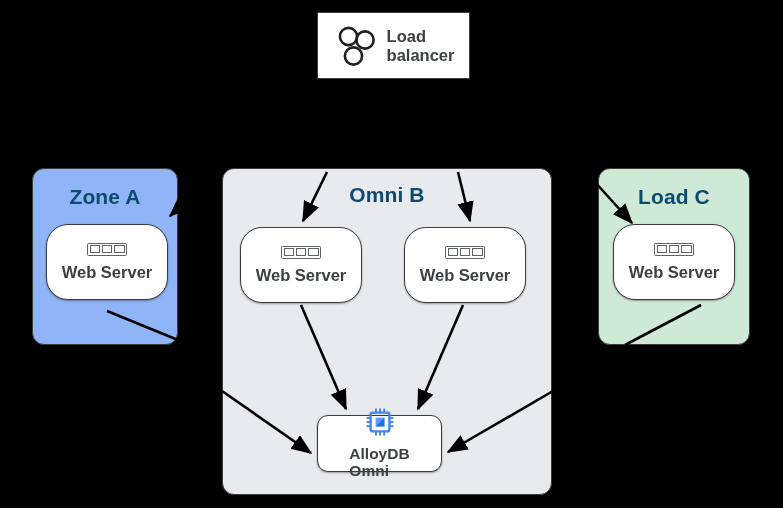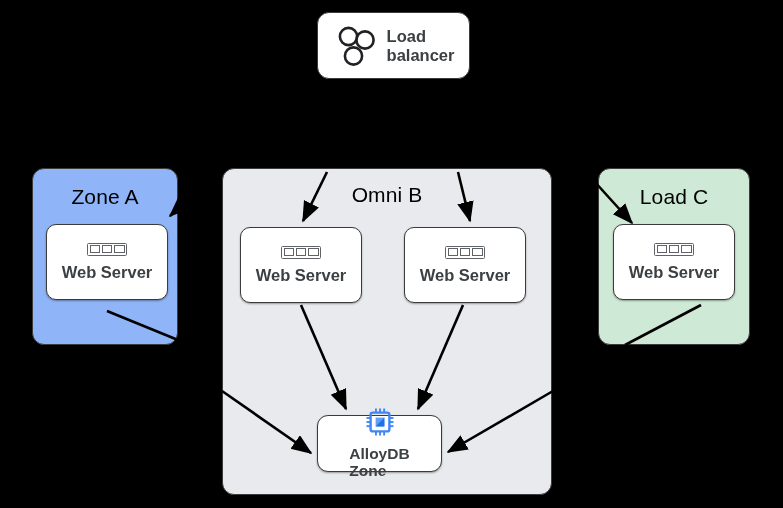--- a/index.html
+++ b/index.html
@@ -32,39 +32,39 @@
     border: 1.6px solid #3b3b3b;
     box-sizing: border-box;
     z-index: 2;
   }
   .zone-label {
     position: absolute;
     left: 0;
     right: 0;
     text-align: center;
     font-size: 21px;
-    font-weight: normal;
-    color: #000000;
+    font-weight: bold;
+    color: #0c4a6e;
     letter-spacing: .1px;
   }
 
   #zone-a { left: 32px;  top: 168px; width: 146px; height: 177px; background: #8FB4F7; }
   #zone-b { left: 222px; top: 168px; width: 330px; height: 327px; background: #E8EAED; }
   #zone-c { left: 598px; top: 168px; width: 152px; height: 177px; background: #CEEAD6; }
 
   #zone-a .zone-label,
   #zone-c .zone-label { top: 16px; }
   #zone-b .zone-label { top: 14px; }
 
   
   .node {
     position: absolute;
     background: #ffffff;
     border: 1.7px solid #3b3b3b;
-    border-radius: 10px;
+    border-radius: 22px;
     box-sizing: border-box;
     box-shadow: 0 1px 2px rgba(0,0,0,.35);
     display: flex;
     flex-direction: column;
     align-items: center;
     justify-content: center;
     z-index: 3;
   }
   .node-label {
     font-size: 16.5px;
@@ -101,21 +101,21 @@
     background: #fff;
   }
 
   
   #load-balancer {
     left: 317px; top: 12px;
     width: 153px; height: 67px;
     flex-direction: row;
     gap: 10px;
     padding-left: 4px;
-    border-radius: 12px;
+    border-radius: 1px;
   }
   .lb-icon { width: 40px; height: 42px; flex: none; }
   #load-balancer .node-label { text-align: left; }
 
   
   #alloydb {
     left: 317px; top: 415px;
     width: 125px; height: 57px;
     flex-direction: column;
     gap: 9px;
@@ -251,17 +251,17 @@
         <rect x="23.5" y="9" width="4" height="1.9"></rect>
         <rect x="23.5" y="13.1" width="4" height="1.9"></rect>
         <rect x="23.5" y="17.2" width="4" height="1.9"></rect>
       </g>
       <rect x="4.6" y="4.6" width="18.8" height="18.8" rx="2.2" fill="none" stroke="#4285F4" stroke-width="2.4"></rect>
       <rect x="9.6" y="9.6" width="8.8" height="8.8" fill="#669DF6"></rect>
       <path d="M18.4,9.6 L18.4,18.4 L9.6,18.4 Z" fill="#1A73E8"></path>
     </svg>
     <div>
       <div class="node-label">AlloyDB</div>
-      <div class="node-label">Zone</div>
+      <div class="node-label">Omni</div>
     </div>
   </div>
 
 </div>
 
 </body></html>

